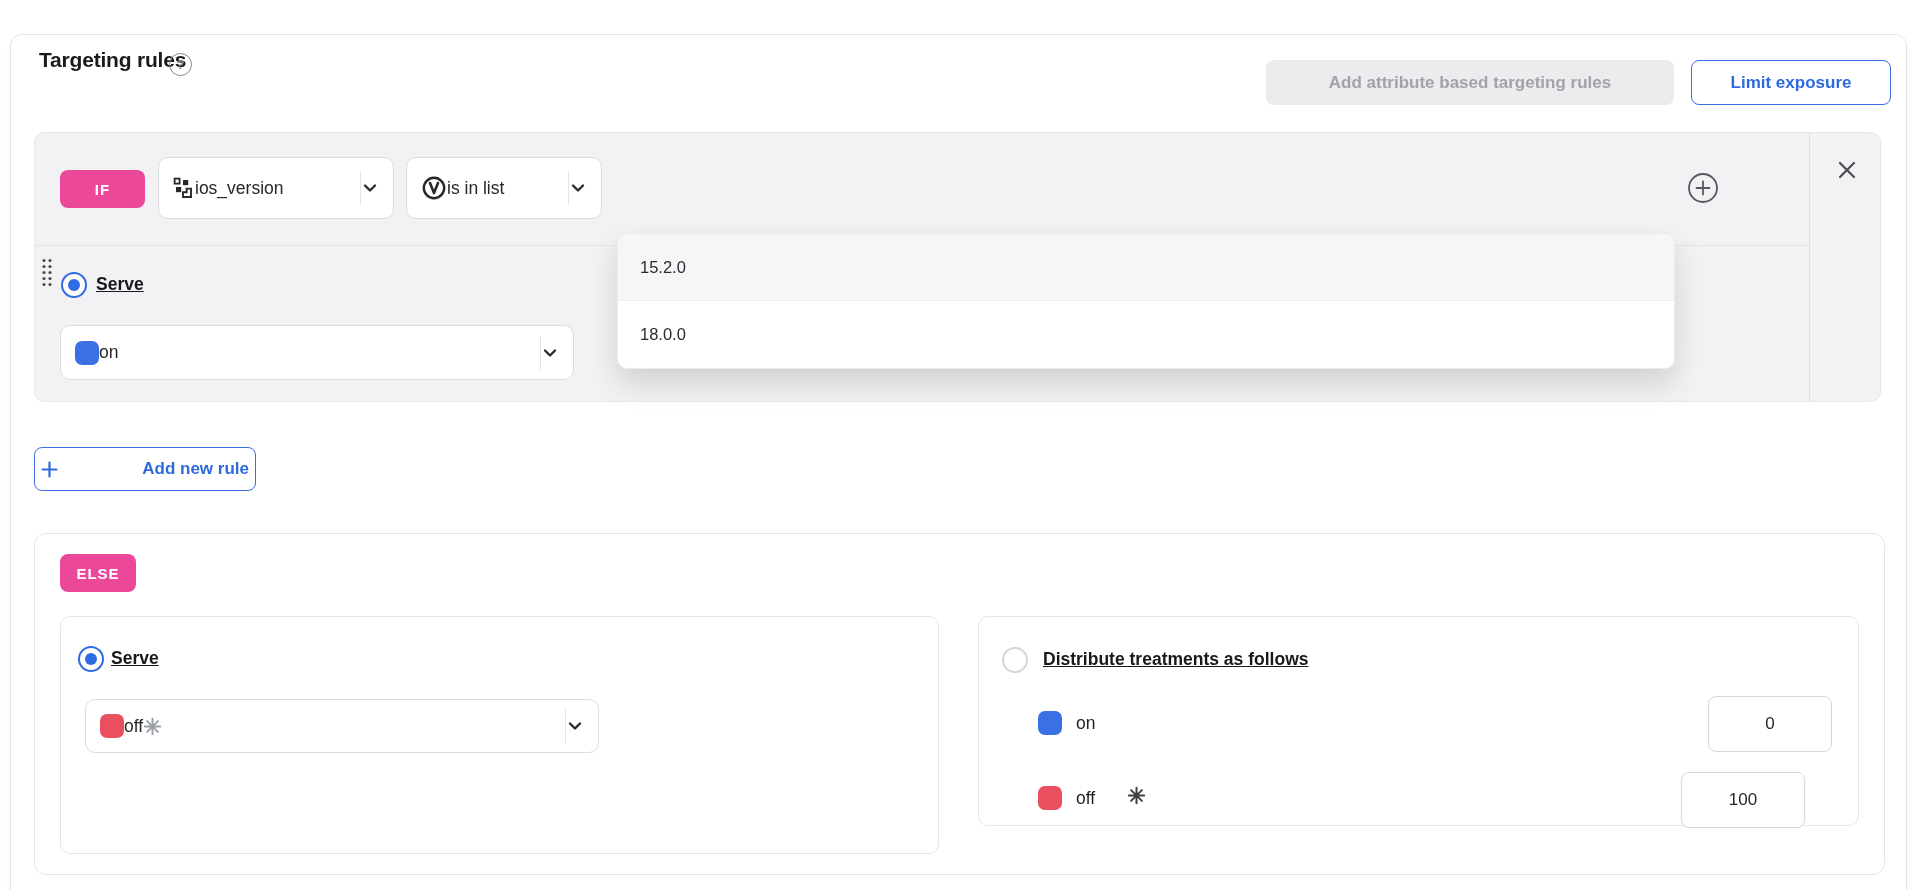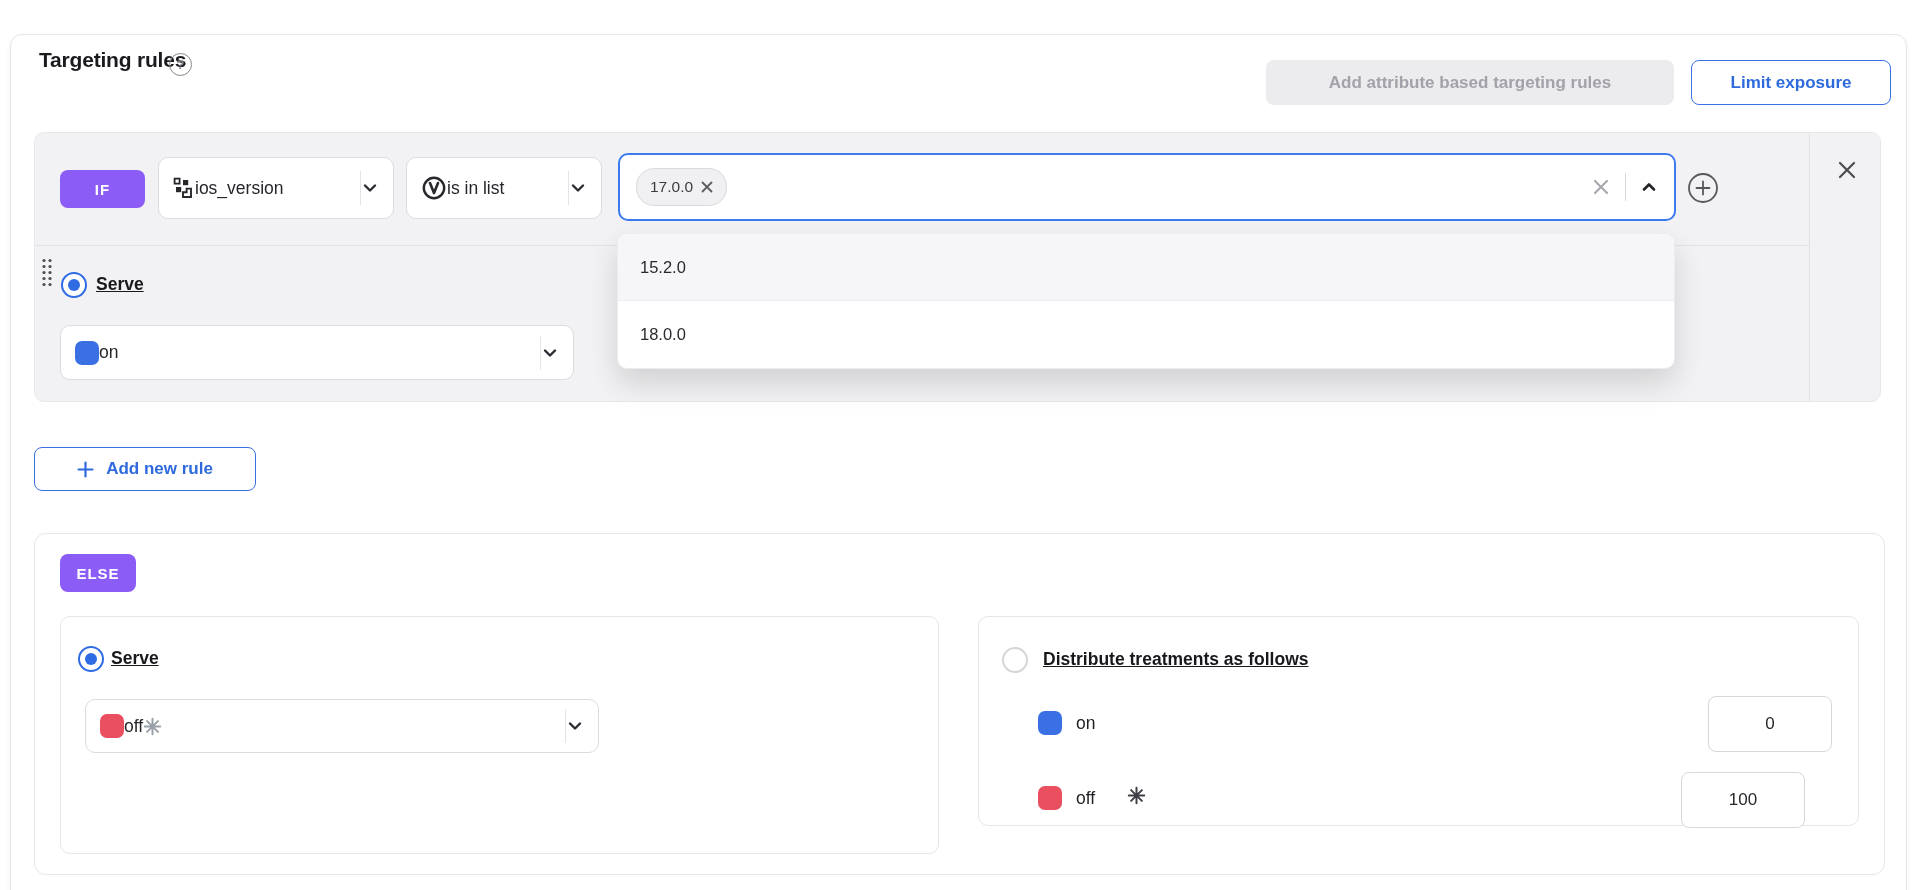--- a/index.html
+++ b/index.html
@@ -21,21 +21,21 @@
        box-sizing:border-box;cursor:pointer;}
   .btn-gray{left:1255px;top:25px;width:408px;height:45px;background:#ececee;color:#a2a2aa;border:none;}
   .btn-blue-outline{left:1680px;top:25px;width:200px;height:45px;background:#fff;color:#2e6ade;
        border:1.6px solid #3b6fe4;}
 
   
   .rule-card{left:23px;top:97px;width:1847px;height:270px;background:#f2f2f4;
              border:1px solid #e8e8ea;border-radius:10px;box-sizing:border-box;}
   .rule-vdivider{left:1774px;top:0;width:1px;height:100%;background:#e1e1e5;}
   .rule-hdivider{left:0;top:112px;width:1774px;height:1px;background:#e3e3e6;}
-  .badge{display:flex;align-items:center;justify-content:center;background:#8b5cf6;color:#fff;
+  .badge{display:flex;align-items:center;justify-content:center;background:#ec4899;color:#fff;
          border-radius:8px;font-size:15px;font-weight:700;letter-spacing:1px;}
   .if-badge{left:25px;top:37px;width:85px;height:38px;}
   .select{display:flex;align-items:center;background:#fff;border:1px solid #dcdcdf;border-radius:10px;
           box-sizing:border-box;padding:0 14px;gap:0;}
   .attr-select{left:123px;top:24px;width:236px;height:62px;}
   .matcher-select{left:371px;top:24px;width:196px;height:62px;}
   .select .label{font-size:17.5px;color:#26262b;white-space:nowrap;}
   .sel-div{width:1px;height:34px;background:#e4e4e8;margin-left:auto;}
   .value-input{left:583px;top:20px;width:1058px;height:68px;background:#fff;border:2px solid #3c7af0;
                border-radius:10px;box-sizing:border-box;display:flex;align-items:center;padding:0 16px;}
@@ -62,21 +62,21 @@
 
   
   .dropdown{left:606px;top:198px;width:1056px;height:134px;background:#fff;border:1px solid #ececef;
             border-radius:10px;box-shadow:0 14px 30px rgba(0,0,0,.14);overflow:hidden;z-index:6;}
   .option{height:67px;display:flex;align-items:center;padding:0 22px;font-size:16.5px;color:#2a2a2e;
           box-sizing:border-box;cursor:pointer;}
   .option.hover{background:#f6f6f8;border-bottom:1px solid #ededf0;}
 
   
   .add-rule{left:23px;top:412px;width:222px;height:44px;background:#fff;border:1.6px solid #3b6fe4;
-            border-radius:8px;display:flex;align-items:center;justify-content:center;gap:12px;
+            border-radius:8px;display:flex;align-items:center;justify-content:space-between;gap:12px;
             color:#2e6ade;font-size:17px;font-weight:700;cursor:pointer;box-sizing:border-box;}
 
   
   .else-card{left:23px;top:498px;width:1851px;height:342px;background:#fff;border:1px solid #e6e6e9;
              border-radius:12px;box-sizing:border-box;}
   .else-badge{left:25px;top:20px;width:76px;height:38px;}
   .sub-card{background:#fff;border:1px solid #e6e6e9;border-radius:10px;box-sizing:border-box;}
   .serve-card{left:25px;top:82px;width:879px;height:238px;}
   .dist-card{left:943px;top:82px;width:881px;height:210px;}
   .sc-radio{left:17px;top:29px;}
@@ -130,41 +130,20 @@
           <circle cx="13" cy="13" r="10.2" fill="none" stroke="#27272c" stroke-width="2.4"></circle>
           <path d="M9 8l4 10 4-10" fill="none" stroke="#27272c" stroke-width="2.6" stroke-linecap="round" stroke-linejoin="round"></path>
         </svg>
         <span class="label">is in list</span>
         <span class="sel-div"></span>
         <svg class="sel-chevron" width="18" height="18" viewBox="0 0 18 18">
           <path d="M4 6.5l5 5 5-5" fill="none" stroke="#2b2b31" stroke-width="2.4" stroke-linecap="round" stroke-linejoin="round"></path>
         </svg>
       </div>
 
-      <div class="abs value-input">
-        <span class="chip">
-          <span>17.0.0</span>
-          <svg class="icon-btn" width="12" height="12" viewBox="0 0 12 12">
-            <path d="M1.5 1.5l9 9M10.5 1.5l-9 9" stroke="#5c5c63" stroke-width="1.8" stroke-linecap="round"></path>
-          </svg>
-        </span>
-        <span class="input-right">
-          <span class="icon-btn">
-            <svg width="20" height="20" viewBox="0 0 20 20">
-              <path d="M4 4l12 12M16 4L4 16" stroke="#a8a8af" stroke-width="2.2" stroke-linecap="round"></path>
-            </svg>
-          </span>
-          <span class="in-div"></span>
-          <span class="icon-btn">
-            <svg width="18" height="18" viewBox="0 0 18 18">
-              <path d="M4 11.5l5-5 5 5" fill="none" stroke="#222226" stroke-width="2.6" stroke-linecap="round" stroke-linejoin="round"></path>
-            </svg>
-          </span>
-        </span>
-      </div>
 
       <span class="abs icon-btn plus-btn">
         <svg width="32" height="32" viewBox="0 0 32 32">
           <circle cx="16" cy="16" r="14" fill="none" stroke="#57575d" stroke-width="1.8"></circle>
           <path d="M16 9.5v13M9.5 16h13" stroke="#57575d" stroke-width="1.8" stroke-linecap="round"></path>
         </svg>
       </span>
 
       <div class="abs rule-hdivider"></div>
 

